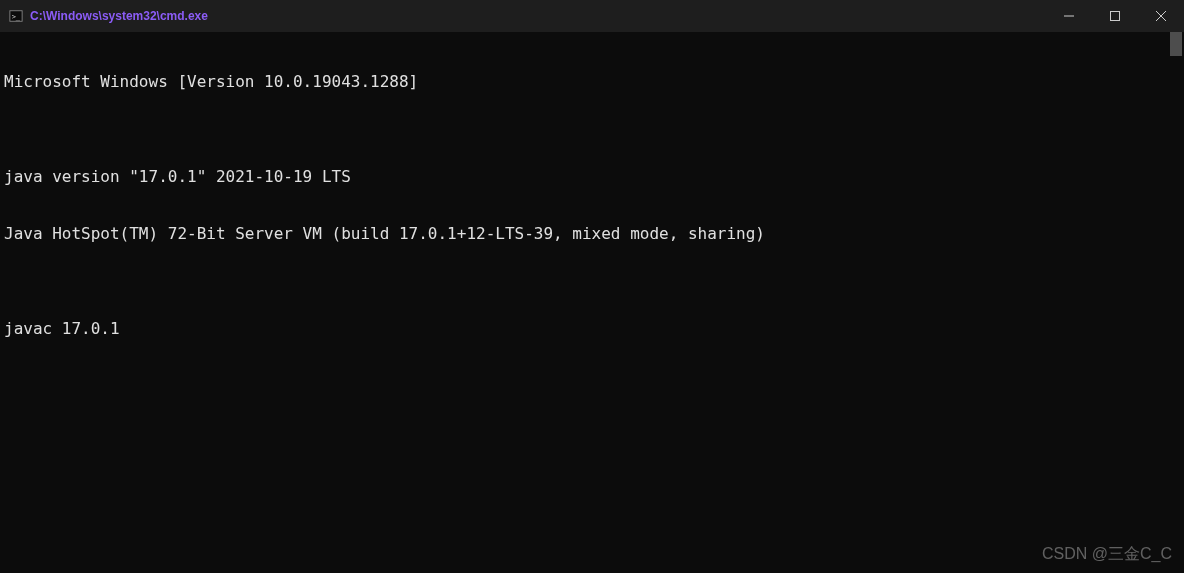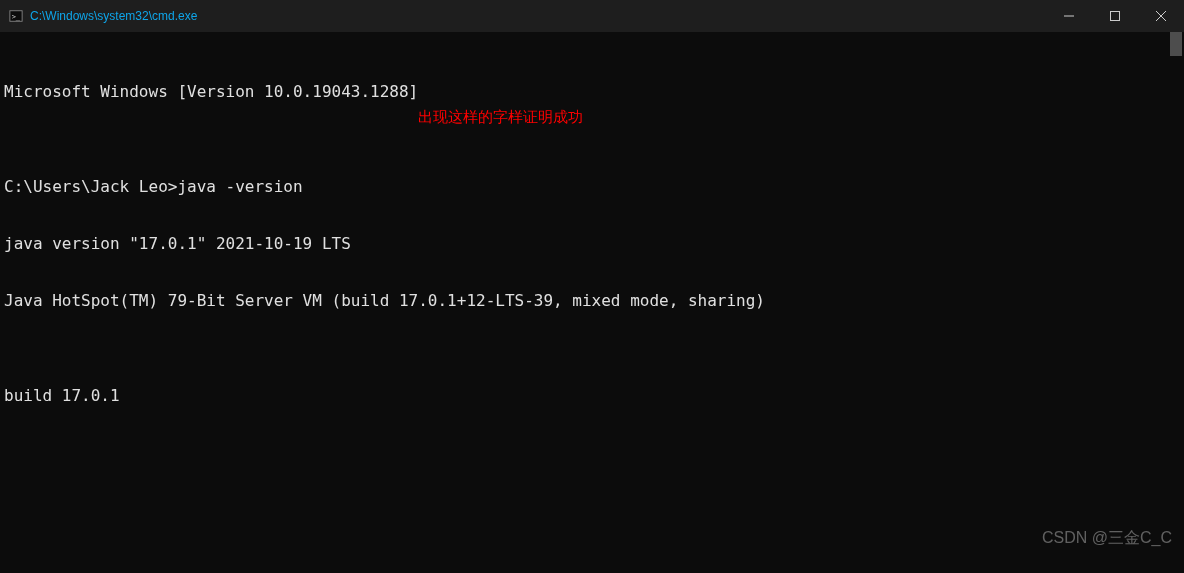--- a/index.html
+++ b/index.html
@@ -33,21 +33,22 @@
       display: flex;
       align-items: center;
       justify-content: center;
     }
     .titlebar-icon svg {
       width: 14px;
       height: 14px;
     }
     .titlebar-title {
       flex: 1;
-      color: #0ea5e9;
+      color: #8b5cf6;
+      font-weight: bold;
     }
     .window-controls {
       display: flex;
       height: 100%;
     }
     .win-btn {
       width: 46px;
       height: 100%;
       display: flex;
       align-items: center;
@@ -57,21 +58,21 @@
     }
     .win-btn svg {
       width: 10px;
       height: 10px;
     }
     .terminal {
       position: relative;
       width: 100%;
       height: calc(100% - 32px);
       background: #0c0c0c;
-      padding: 12px 4px;
+      padding: 2px 4px;
       color: #e0e0e0;
       font-size: 16px;
       line-height: 19px;
       white-space: pre;
       font-family: 'NSimSun', 'SimSun', Consolas, monospace;
       overflow: hidden;
     }
     .terminal-line {
       display: block;
     }
@@ -98,21 +99,21 @@
       top: 0;
       right: 2px;
       width: 12px;
       height: 24px;
       background: #4d4d4d;
       border-radius: 0;
     }
     .watermark {
       position: absolute;
       right: 12px;
-      bottom: 24px;
+      bottom: 8px;
       color: rgba(200,200,200,0.45);
       font-family: 'Microsoft YaHei', sans-serif;
       font-size: 16px;
       pointer-events: none;
     }
   </style>
 </head>
 <body>
 
 <div class="titlebar">
@@ -139,27 +140,25 @@
           <line x1="0" y1="0" x2="10" y2="10" stroke="#ccc" stroke-width="1"></line>
           <line x1="10" y1="0" x2="0" y2="10" stroke="#ccc" stroke-width="1"></line>
         </svg>
     </div>
   </div>
 </div>
 
 <div class="terminal">
   <span class="terminal-line">Microsoft Windows [Version 10.0.19043.1288]</span>
   <span class="terminal-line"></span>
-  <span class="terminal-line">C:\Users\Jack Leo&gt;java -version</span>
   <span class="terminal-line">java version "17.0.1" 2021-10-19 LTS</span>
-  <span class="terminal-line">Java HotSpot(TM) 79-Bit Server VM (build 17.0.1+12-LTS-39, mixed mode, sharing)</span>
+  <span class="terminal-line">Java HotSpot(TM) 72-Bit Server VM (build 17.0.1+12-LTS-39, mixed mode, sharing)</span>
   <span class="terminal-line"></span>
-  <span class="terminal-line">build 17.0.1</span>
+  <span class="terminal-line">javac 17.0.1</span>
   <span class="terminal-line"></span>
   
-  <div class="annotation">出现这样的字样证明成功</div>
 </div>
 
 <div class="scrollbar">
   <div class="scrollbar-thumb"></div>
 </div>
 
 <div class="watermark">CSDN @三金C_C</div>
 
 </body></html>

